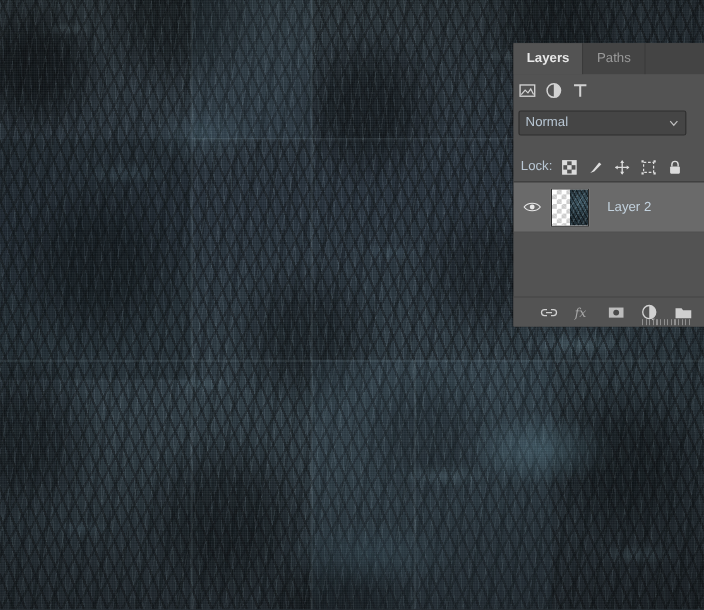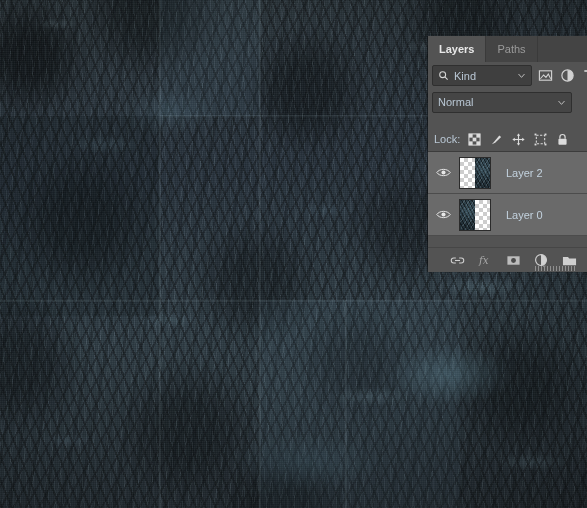--- a/index.html
+++ b/index.html
@@ -182,30 +182,20 @@
           <span>Layers</span>
         </div>
       <div class="tab">
           <span>Paths</span>
         </div>
     </div>
 
     <div class="panel-body">
 
       <div class="filter-row">
-        <div class="kind-select">
-          <svg class="ic" style="width:11px;height:11px;flex:0 0 auto;" viewBox="0 0 16 16">
-            <circle cx="6.8" cy="6.8" r="4.3" fill="none" stroke="#d8d8d8" stroke-width="1.5"></circle>
-            <line x1="10" y1="10" x2="14" y2="14" stroke="#d8d8d8" stroke-width="1.6"></line>
-          </svg>
-          <span class="lbl">Kind</span>
-          <svg class="ic" style="width:9px;height:9px;flex:0 0 auto;" viewBox="0 0 12 12">
-            <polyline points="2,4 6,8.5 10,4" fill="none" stroke="#bdbdbd" stroke-width="1.3"></polyline>
-          </svg>
-        </div>
         <div class="ficons">
           <svg class="ic" viewBox="0 0 16 16">
             <rect x="1.5" y="3" width="13" height="10" fill="none" stroke="#d2d2d2" stroke-width="1.2"></rect>
             <polyline points="2.5,11.5 6,7.5 8.5,10 11,6.5 13.5,11.5" fill="none" stroke="#d2d2d2" stroke-width="1.1"></polyline>
           </svg>
           <svg class="ic" viewBox="0 0 16 16">
             <circle cx="8" cy="8" r="6" fill="none" stroke="#d2d2d2" stroke-width="1.3"></circle>
             <path d="M8 2 A6 6 0 0 1 8 14 Z" fill="#d2d2d2"></path>
           </svg>
           <svg class="ic" viewBox="0 0 16 16">
@@ -272,35 +262,20 @@
           </div>
           <div class="thumb-cell">
             <div class="thumb">
               <div class="half checker"></div>
               <div class="half texthumb"></div>
             </div>
           </div>
           <span class="layer-name">Layer 2</span>
         </div>
 
-        <div class="layer-row">
-          <div class="eye-cell">
-            <svg class="eye" viewBox="0 0 20 14">
-              <path d="M1 7 C5 1.4 15 1.4 19 7 C15 12.6 5 12.6 1 7 Z" fill="none" stroke="#e8e8e8" stroke-width="1.3"></path>
-              <circle cx="10" cy="7" r="2.7" fill="#e8e8e8"></circle>
-            </svg>
-          </div>
-          <div class="thumb-cell">
-            <div class="thumb">
-              <div class="half texthumb"></div>
-              <div class="half checker"></div>
-            </div>
-          </div>
-          <span class="layer-name">Layer 0</span>
-        </div>
 
       </div>
 
       <div class="panel-foot">
         <svg class="ic" viewBox="0 0 18 14">
           <path d="M7 4 H4.5 a3 3 0 0 0 0 6 H7" fill="none" stroke="#cfcfcf" stroke-width="1.3"></path>
           <path d="M11 4 H13.5 a3 3 0 0 1 0 6 H11" fill="none" stroke="#cfcfcf" stroke-width="1.3"></path>
           <line x1="6" y1="7" x2="12" y2="7" stroke="#cfcfcf" stroke-width="1.3"></line>
         </svg>
         <svg class="ic" viewBox="0 0 16 16">

